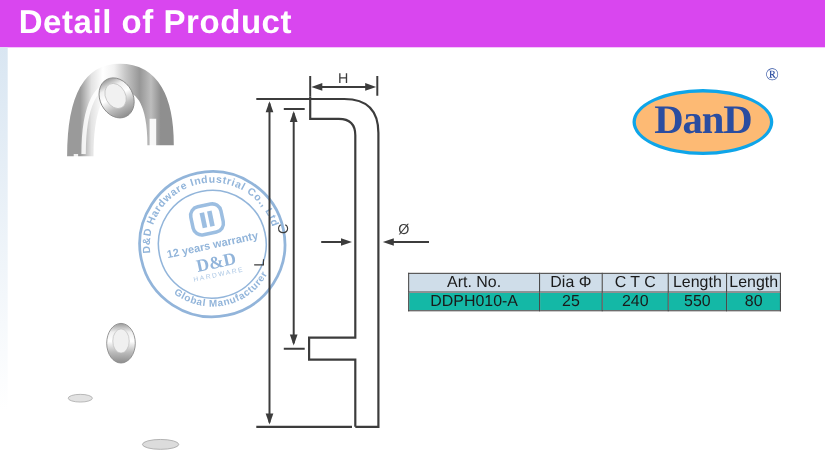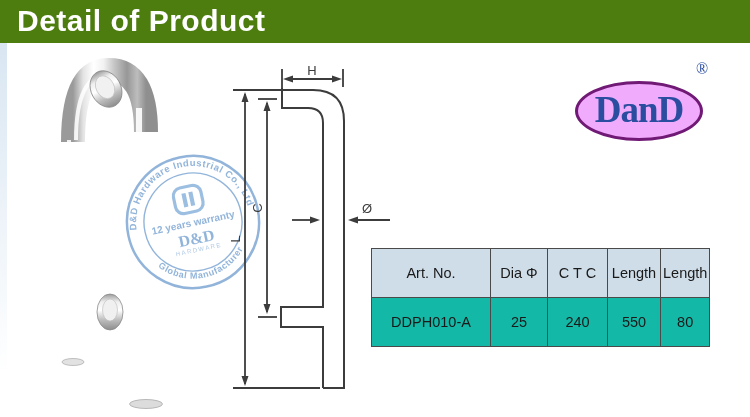--- a/index.html
+++ b/index.html
@@ -3,58 +3,58 @@
 <meta charset="utf-8">
 <style>
   html,body { margin:0; padding:0; background:#ffffff; }
   .page {
     position:relative; width:750px; height:417px; background:#ffffff;
     overflow:hidden; font-family:"Liberation Sans", sans-serif;
   }
   
   .header-bar {
     position:absolute; left:0; top:0; width:750px; height:43px;
-    background:#4d7c0f;
+    background:#d946ef;
   }
   .header-bar .title {
     display:block; color:#ffffff; font-size:30px; font-weight:bold;
     line-height:42px; padding-left:17px; letter-spacing:0.5px;
   }
   
   .left-strip {
     position:absolute; left:0; top:43px; width:7px; height:330px;
     background:linear-gradient(#d9e6f2, rgba(217,230,242,0));
   }
   
   .logo-ellipse {
     position:absolute; left:575px; top:81px; width:122px; height:54px;
-    border:3px solid #701a75; border-radius:50%;
+    border:3px solid #0ea5e9; border-radius:50%;
     display:flex; align-items:center; justify-content:center;
-    background:#f0abfc;
+    background:#fdba74;
   }
   .logo-name {
     font-family:"Liberation Serif", serif; font-weight:bold;
     font-size:37px; color:#2b4da0; letter-spacing:-1px; line-height:1;
     padding-bottom:4px;
   }
   .registered-mark {
     position:absolute; left:696px; top:60px; font-size:16px;
     color:#2b4da0; font-family:"Liberation Serif", serif;
   }
   
   .photo-svg   { position:absolute; left:40px;  top:50px; }
   .drawing-svg { position:absolute; left:220px; top:50px; }
   
   .spec-table {
     position:absolute; left:371px; top:248px;
     border-collapse:collapse; font-size:14.5px; color:#1a1a1a;
     text-align:center; table-layout:fixed;
   }
   .spec-table th, .spec-table td {
-    border:1.4px solid #4a4a4a; height:16px; padding:16px 2px;
+    border:1.4px solid #4a4a4a; height:16px; padding:0 2px;
     font-weight:normal; white-space:nowrap; overflow:hidden;
   }
   .spec-table th { background:#cfdde9; }
   .spec-table td { background:#14b8a6; }
   .col-art { width:119px; } .col-dia { width:57px; } .col-ctc { width:60px; }
   .col-len { width:53px; } .col-hgt { width:49px; }
 </style>
 </head>
 <body>
 

